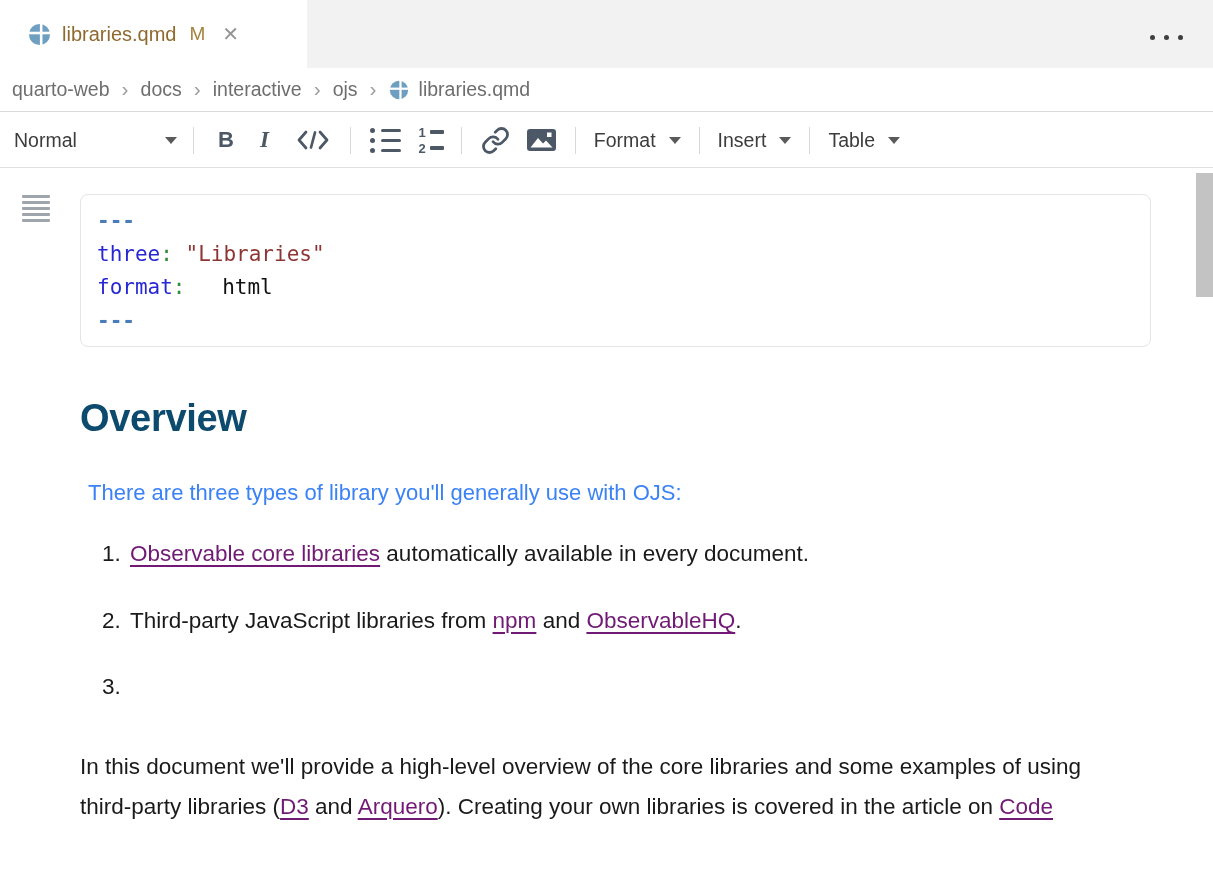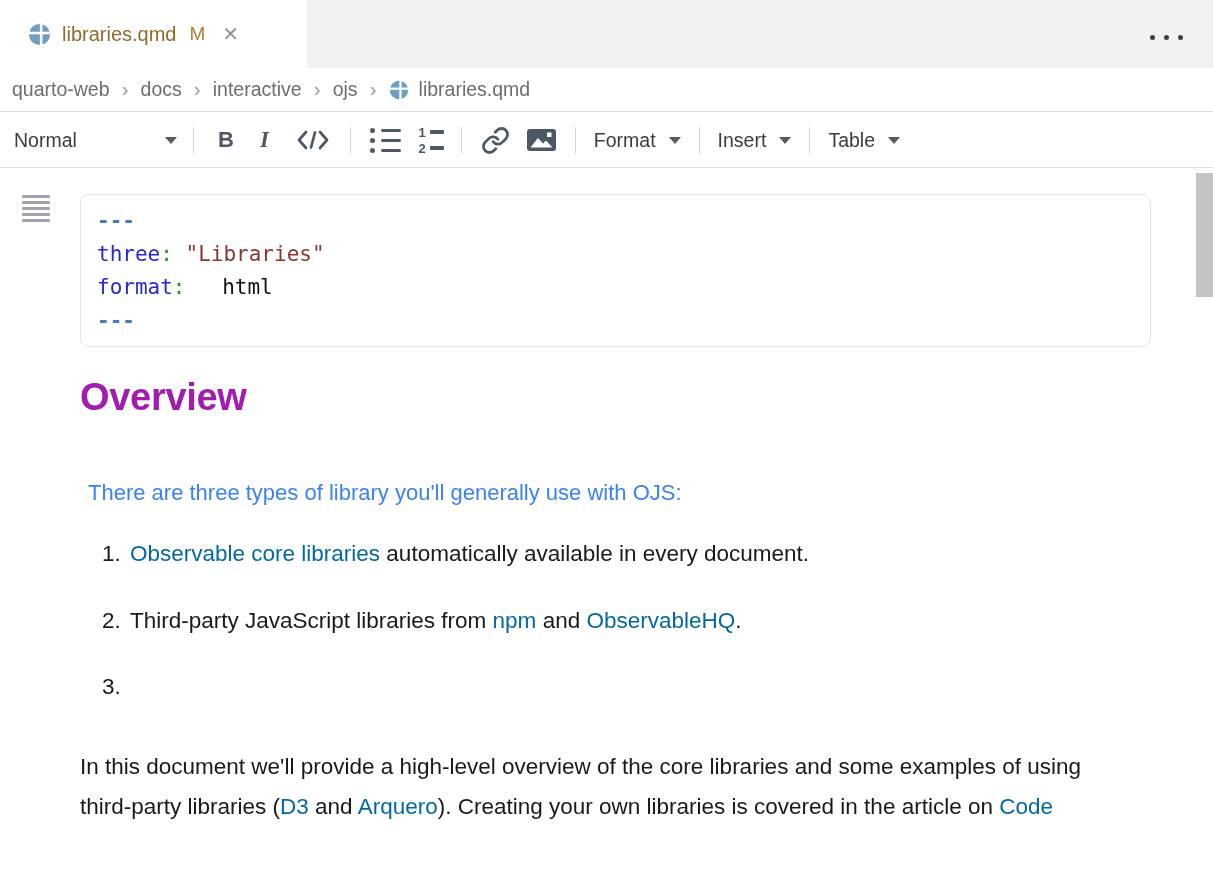--- a/index.html
+++ b/index.html
@@ -118,22 +118,22 @@
   .y-str { color: #8d3535; }
   .y-plain { color: #111111; margin-left: 24px; }
 
   .scroll-thumb {
     position: absolute; right: 0; top: 4px;
     width: 17px; height: 124px;
     background: #c3c3c3; cursor: grab;
   }
 
   .doc-heading {
-    position: absolute; left: 80px; top: 207px;
-    font-size: 38px; font-weight: 700; color: #a21caf;
+    position: absolute; left: 80px; top: 228px;
+    font-size: 38px; font-weight: 700; color: #0c4a6e;
     letter-spacing: -0.3px;
   }
   .doc-para1 {
     position: absolute; left: 88px; top: 309px;
     font-size: 22px; line-height: 30px; color: #3b82f6;
     width: 1010px;
   }
   .doc-li {
     position: absolute; left: 80px;
     font-size: 22.5px; line-height: 28px; color: #1a1a1a;
@@ -142,21 +142,21 @@
   .doc-li .li-num { position: absolute; left: 22px; }
   .doc-li1 { top: 371px; }
   .doc-li2 { top: 438px; }
   .doc-li3 { top: 504px; }
   .doc-para2 {
     position: absolute; left: 80px; top: 578px;
     font-size: 22.5px; line-height: 40px; color: #1a1a1a;
     width: 1012px;
   }
   a.doc-link {
-    color: #0369a1; 
+    color: #701a75; text-decoration: underline;
     text-underline-offset: 4px; text-decoration-thickness: 1.5px;
     cursor: pointer;
   }
 </style>
 </head>
 <body>
 
 <div id="app">
 
   <div id="tabbar">

